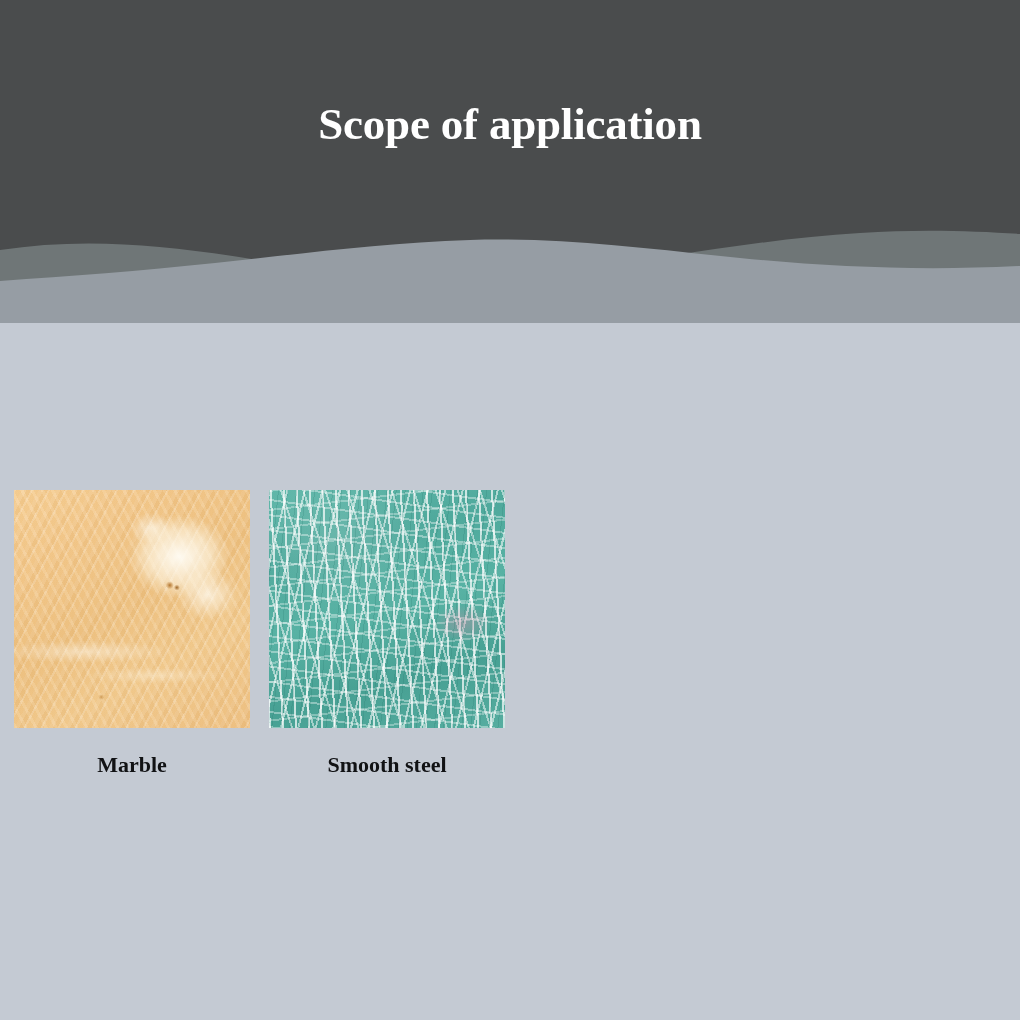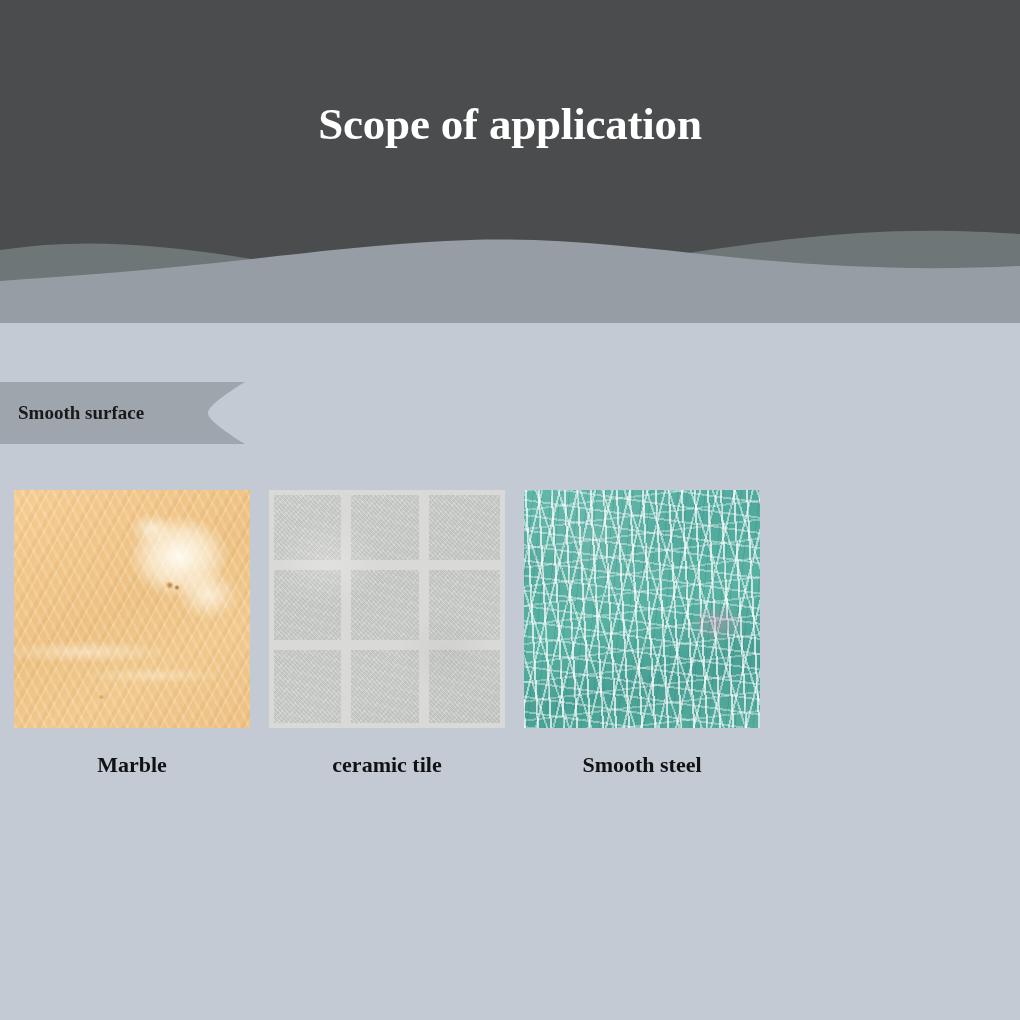--- a/index.html
+++ b/index.html
@@ -232,39 +232,29 @@
                C660,259 760,239 860,233 C920,229 975,231 1020,234
                L1020,330 L0,330 Z"></path>
       <path fill="#969da4" d="M0,281 C70,276 140,271 215,263 C300,254 380,243 470,240
                C560,237 650,249 740,258 C830,267 920,271 1020,266
                L1020,330 L0,330 Z"></path>
       <rect x="0" y="323" width="1020" height="7" fill="#c4cad3"></rect>
     </svg>
     <div id="hero-title">Scope of application</div>
   </div>
 
-  <div id="ribbon-wrap">
-    <svg id="ribbon-shape" viewBox="0 0 250 62" preserveAspectRatio="none">
-      <path fill="#9ea5ad" d="M0,0 L245,0 C222,14 208,25 208,31 C208,37 222,48 245,62 L0,62 Z"></path>
-    </svg>
-    <div id="ribbon-label">Smooth surface</div>
-  </div>
 
   <div id="swatch-row">
 
     <div class="swatch-cell">
       <div class="swatch-img tex-marble"></div>
       <div class="swatch-label">Marble</div>
     </div>
 
 
-    <div class="swatch-cell">
-      <div class="swatch-img tex-tile"></div>
-      <div class="swatch-label">ceramic tile</div>
-    </div>
 
     <div class="swatch-cell">
       <div class="swatch-img tex-glass"></div>
       <div class="swatch-label">Smooth steel</div>
     </div>
 
   </div>
 
 </div>
 

